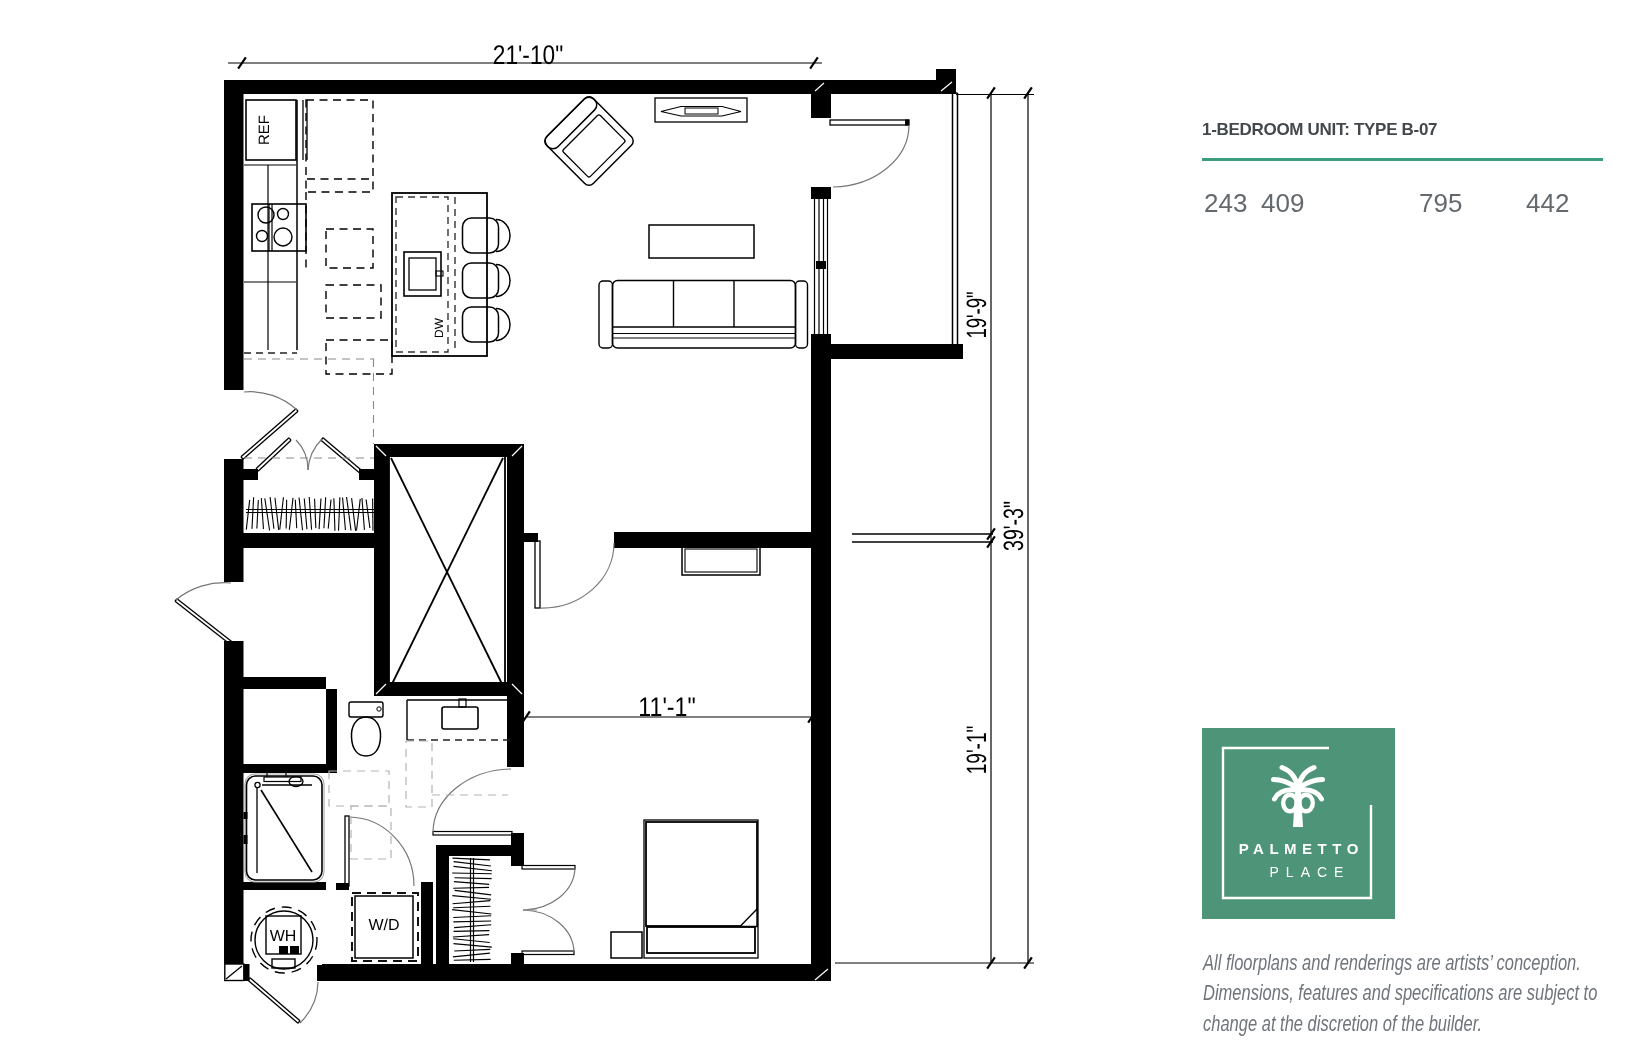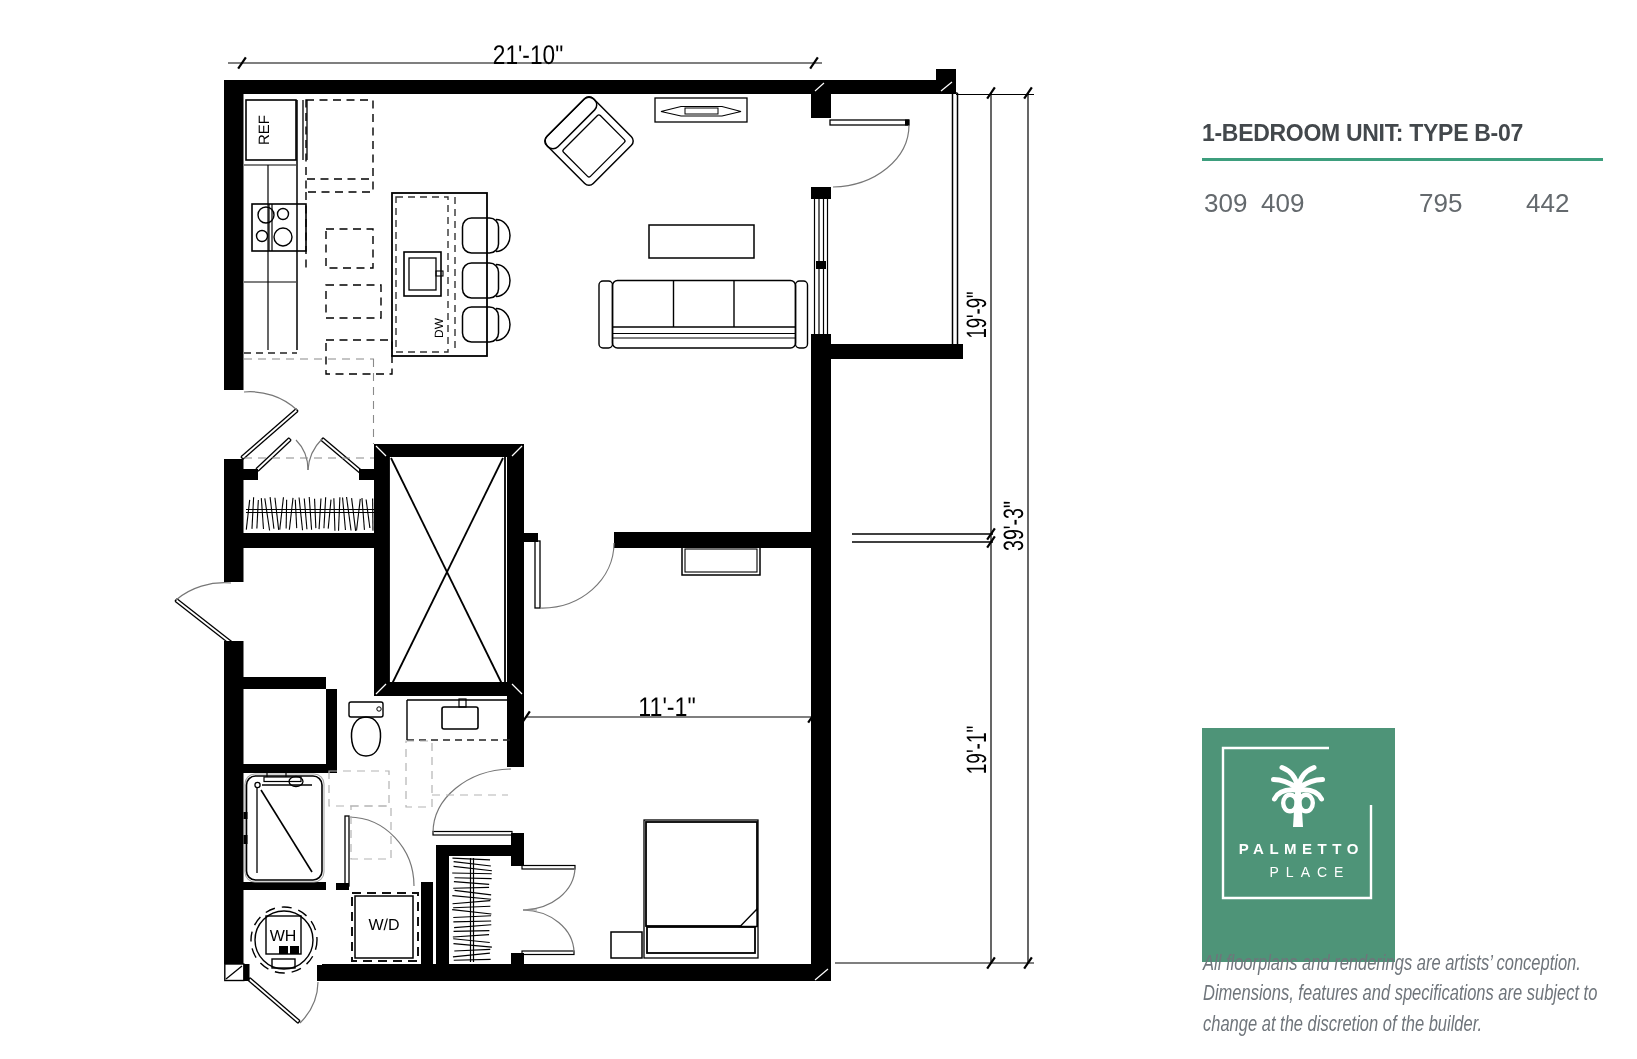--- a/index.html
+++ b/index.html
@@ -340,32 +340,32 @@
     <text transform="translate(1023,526) rotate(-90) scale(0.7,1)" font-size="28" text-anchor="middle" fill="#000" font-weight="400" font-family="Liberation Sans, sans-serif">39'-3"</text>
 
 <text transform="translate(986,750) rotate(-90) scale(0.68,1)" font-size="28" text-anchor="middle" fill="#000" font-weight="400" font-family="Liberation Sans, sans-serif">19'-1"</text>
 
 <line x1="526" y1="717" x2="812" y2="717" stroke="#000" stroke-width="1.2"></line>
     <line x1="522.15" y1="722.6" x2="529.85" y2="711.4" stroke="#000" stroke-width="2.2"></line>
     <line x1="808.15" y1="722.6" x2="815.85" y2="711.4" stroke="#000" stroke-width="2.2"></line>
     <text transform="translate(667,716) scale(0.86,1)" font-size="27" text-anchor="middle" fill="#000" font-weight="400" font-family="Liberation Sans, sans-serif">11'-1"</text>
 </svg>
 
-<div class="abs" style="left:1202px;top:120px;font-size:23px;font-weight:bold;color:#43484c;letter-spacing:-0.3px;white-space:nowrap">1-BEDROOM UNIT: TYPE B-07</div>
+<div class="abs" style="left:1202px;top:120px;font-size:17px;font-weight:bold;color:#43484c;letter-spacing:-0.3px;white-space:nowrap">1-BEDROOM UNIT: TYPE B-07</div>
 
 <div class="abs" style="left:1202px;top:158px;width:401px;height:2.6px;background:#3d9e7d"></div>
 
 <div class="abs" style="top:188px;font-size:26px;color:#64696d">
-<span class="abs" style="left:1204px">309</span>
+<span class="abs" style="left:1204px">243</span>
 <span class="abs" style="left:1261px">409</span>
 <span class="abs" style="left:1419px">795</span>
 <span class="abs" style="left:1526px">442</span>
 </div>
 
-<div class="abs" style="left:1202px;top:728px;width:193px;height:234px;background:#4e9478">
+<div class="abs" style="left:1202px;top:728px;width:193px;height:191px;background:#4e9478">
 
 <svg width="193" height="191" viewBox="0 0 193 191" style="position:absolute;left:0;top:0">
 
 <path d="M127,20 L21,20 L21,170 L169,170 L169,77" fill="none" stroke="#fff" stroke-width="2.4"></path>
 
 <g stroke="#fff" fill="none">
 <ellipse cx="88" cy="75" rx="6.8" ry="8.3" stroke-width="4.4"></ellipse>
 <ellipse cx="104" cy="75" rx="6.8" ry="8.3" stroke-width="4.4"></ellipse>
 </g>
 

